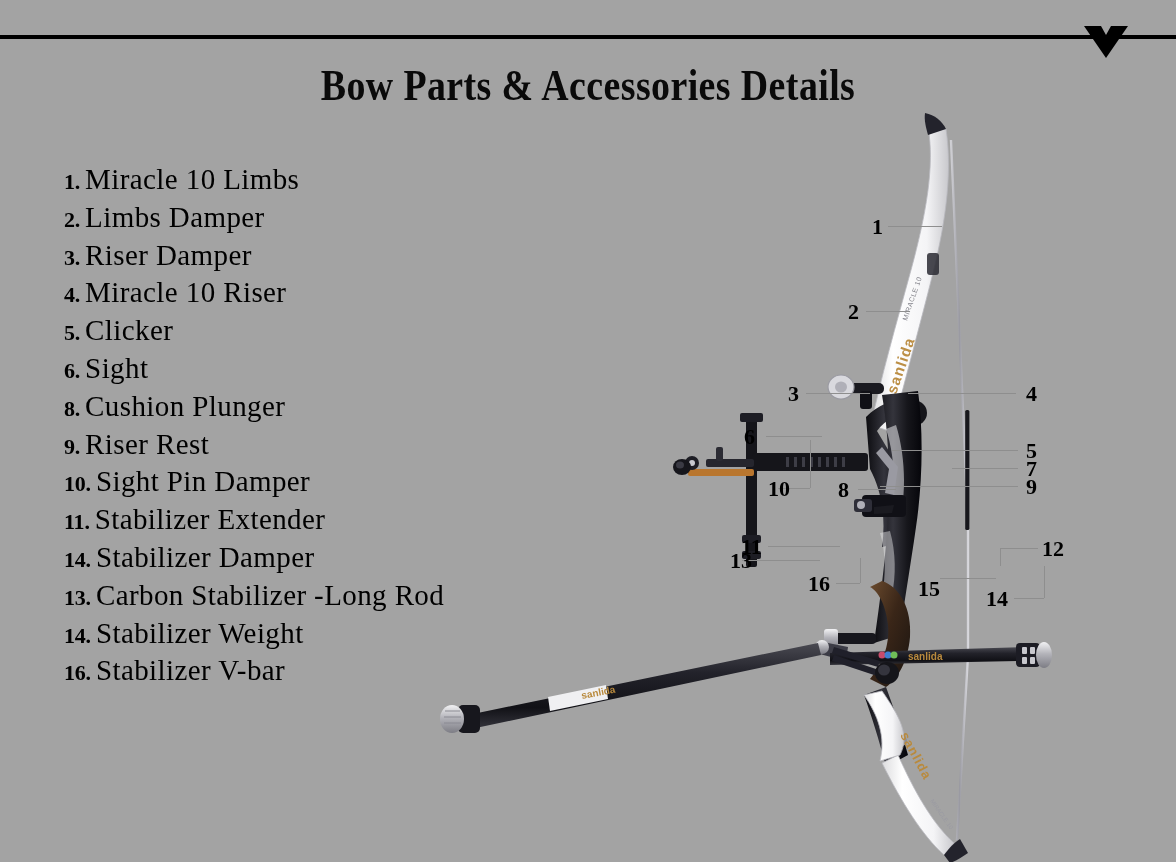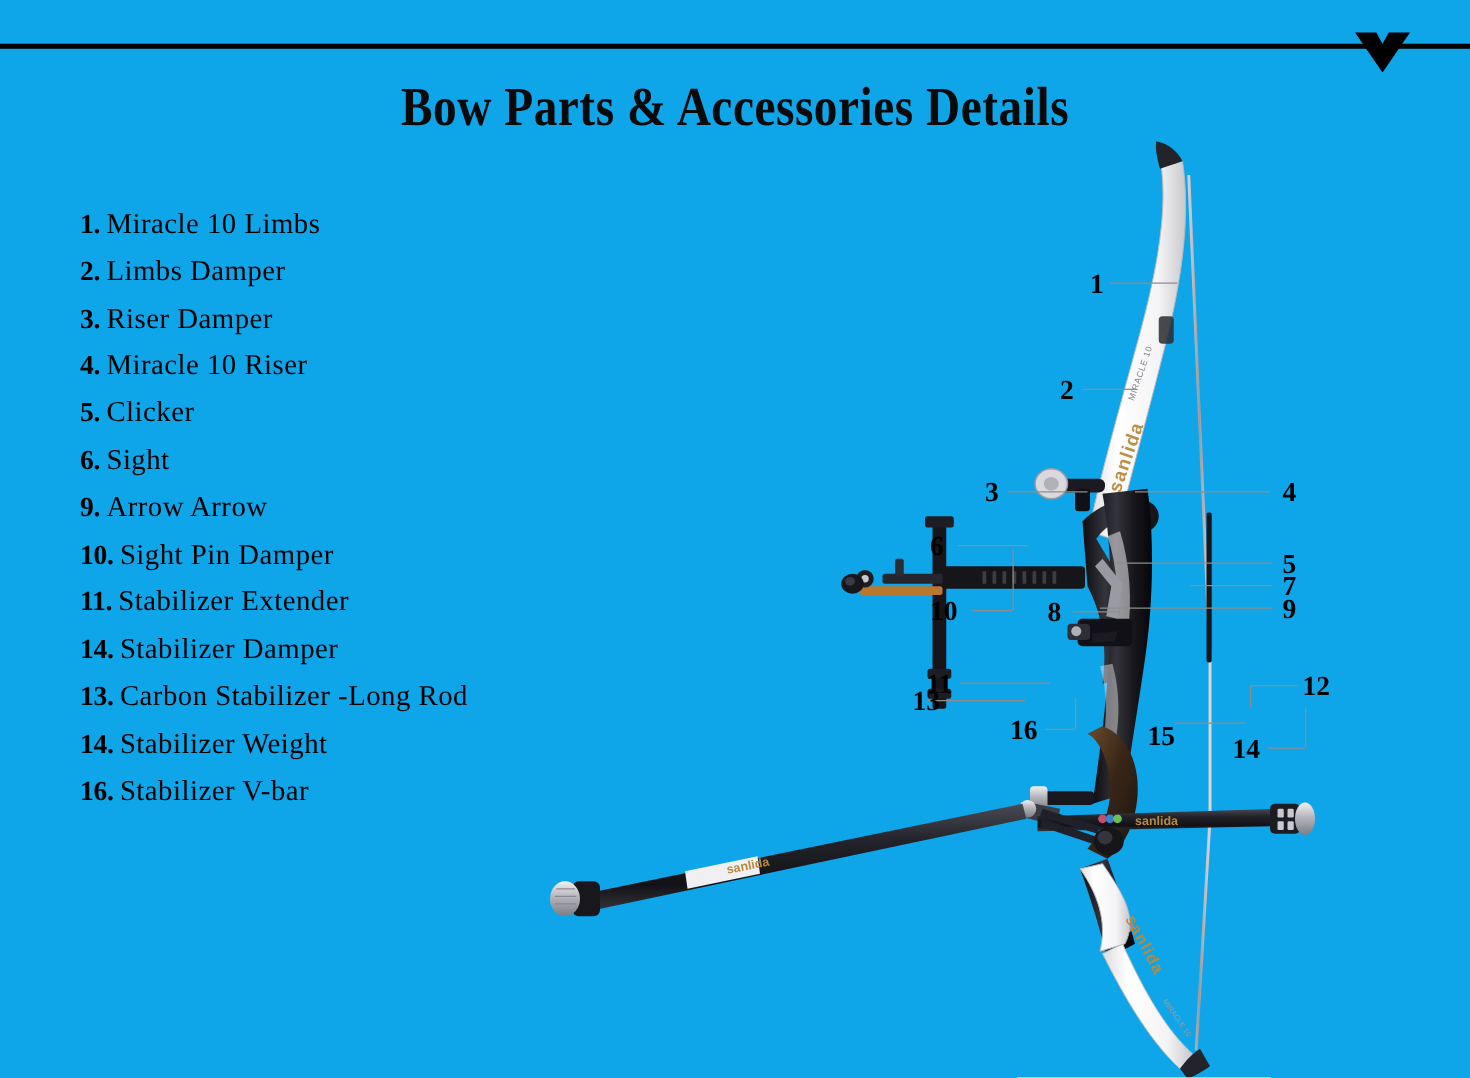--- a/index.html
+++ b/index.html
@@ -9,21 +9,21 @@
   }
   body {
     font-family: "Liberation Serif", "DejaVu Serif", serif;
     color: #000000;
   }
   #page {
     position: relative;
     width: 1176px;
     height: 862px;
     overflow: hidden;
-    background: #0ea5e9;
+    background: #a3a3a3;
   }
 
   
   #header-rule {
     position: absolute;
     left: 0;
     top: 35px;
     width: 1176px;
     height: 4px;
     background: #000000;
@@ -71,21 +71,21 @@
   }
   .item-num {
     font-weight: 700;
     font-size: 22px;
     display: inline-block;
     margin-right: 5px;
     letter-spacing: -0.2px;
   }
   .item-label {
     font-weight: 400;
-    font-size: 23px;
+    font-size: 29px;
     letter-spacing: 0.4px;
   }
 
   
   #product-figure {
     position: absolute;
     left: 430px;
     top: 95px;
     width: 746px;
     height: 767px;
@@ -130,21 +130,22 @@
 
   <div id="page-title">Bow Parts &amp; Accessories Details</div>
 
   <ul id="parts-list">
     <li><span class="item-num">1.</span><span class="item-label">Miracle 10 Limbs</span></li>
     <li><span class="item-num">2.</span><span class="item-label">Limbs Damper</span></li>
     <li><span class="item-num">3.</span><span class="item-label">Riser Damper</span></li>
     <li><span class="item-num">4.</span><span class="item-label">Miracle 10 Riser</span></li>
     <li><span class="item-num">5.</span><span class="item-label">Clicker</span></li>
     <li><span class="item-num">6.</span><span class="item-label">Sight</span></li>
-    <li><span class="item-num">9.</span><span class="item-label">Arrow Arrow</span></li>
+    <li><span class="item-num">8.</span><span class="item-label">Cushion Plunger</span></li>
+    <li><span class="item-num">9.</span><span class="item-label">Riser Rest</span></li>
     <li><span class="item-num">10.</span><span class="item-label">Sight Pin Damper</span></li>
     <li><span class="item-num">11.</span><span class="item-label">Stabilizer Extender</span></li>
     <li><span class="item-num">14.</span><span class="item-label">Stabilizer Damper</span></li>
     <li><span class="item-num">13.</span><span class="item-label">Carbon Stabilizer -Long Rod</span></li>
     <li><span class="item-num">14.</span><span class="item-label">Stabilizer Weight</span></li>
     <li><span class="item-num">16.</span><span class="item-label">Stabilizer V-bar</span></li>
   </ul>
 
   <div id="product-figure">
     <svg id="bow-photo" viewBox="0 0 746 767" xmlns="http://www.w3.org/2000/svg">
@@ -390,21 +391,21 @@
 
   <span class="callout-num" style="left:872px; top:216px;">1</span>
   <span class="callout-num" style="left:848px; top:301px;">2</span>
   <span class="callout-num" style="left:788px; top:383px;">3</span>
   <span class="callout-num" style="left:1026px;top:383px;">4</span>
   <span class="callout-num" style="left:1026px;top:440px;">5</span>
   <span class="callout-num" style="left:744px; top:426px;">6</span>
   <span class="callout-num" style="left:1026px;top:458px;">7</span>
   <span class="callout-num" style="left:838px; top:479px;">8</span>
   <span class="callout-num" style="left:1026px;top:476px;">9</span>
-  <span class="callout-num" style="left:744px; top:478px;">10</span>
+  <span class="callout-num" style="left:768px; top:478px;">10</span>
   <span class="callout-num" style="left:741px; top:536px;text-align:center;">11</span>
   <span class="callout-num" style="left:1042px;top:538px;">12</span>
   <span class="callout-num" style="left:714px; top:550px;margin-left:16px;">13</span>
   <span class="callout-num" style="left:986px; top:588px;">14</span>
   <span class="callout-num" style="left:918px; top:578px;text-align:center;">15</span>
   <span class="callout-num" style="left:808px; top:573px;">16</span>
 
 </div>
 
 </body></html>

